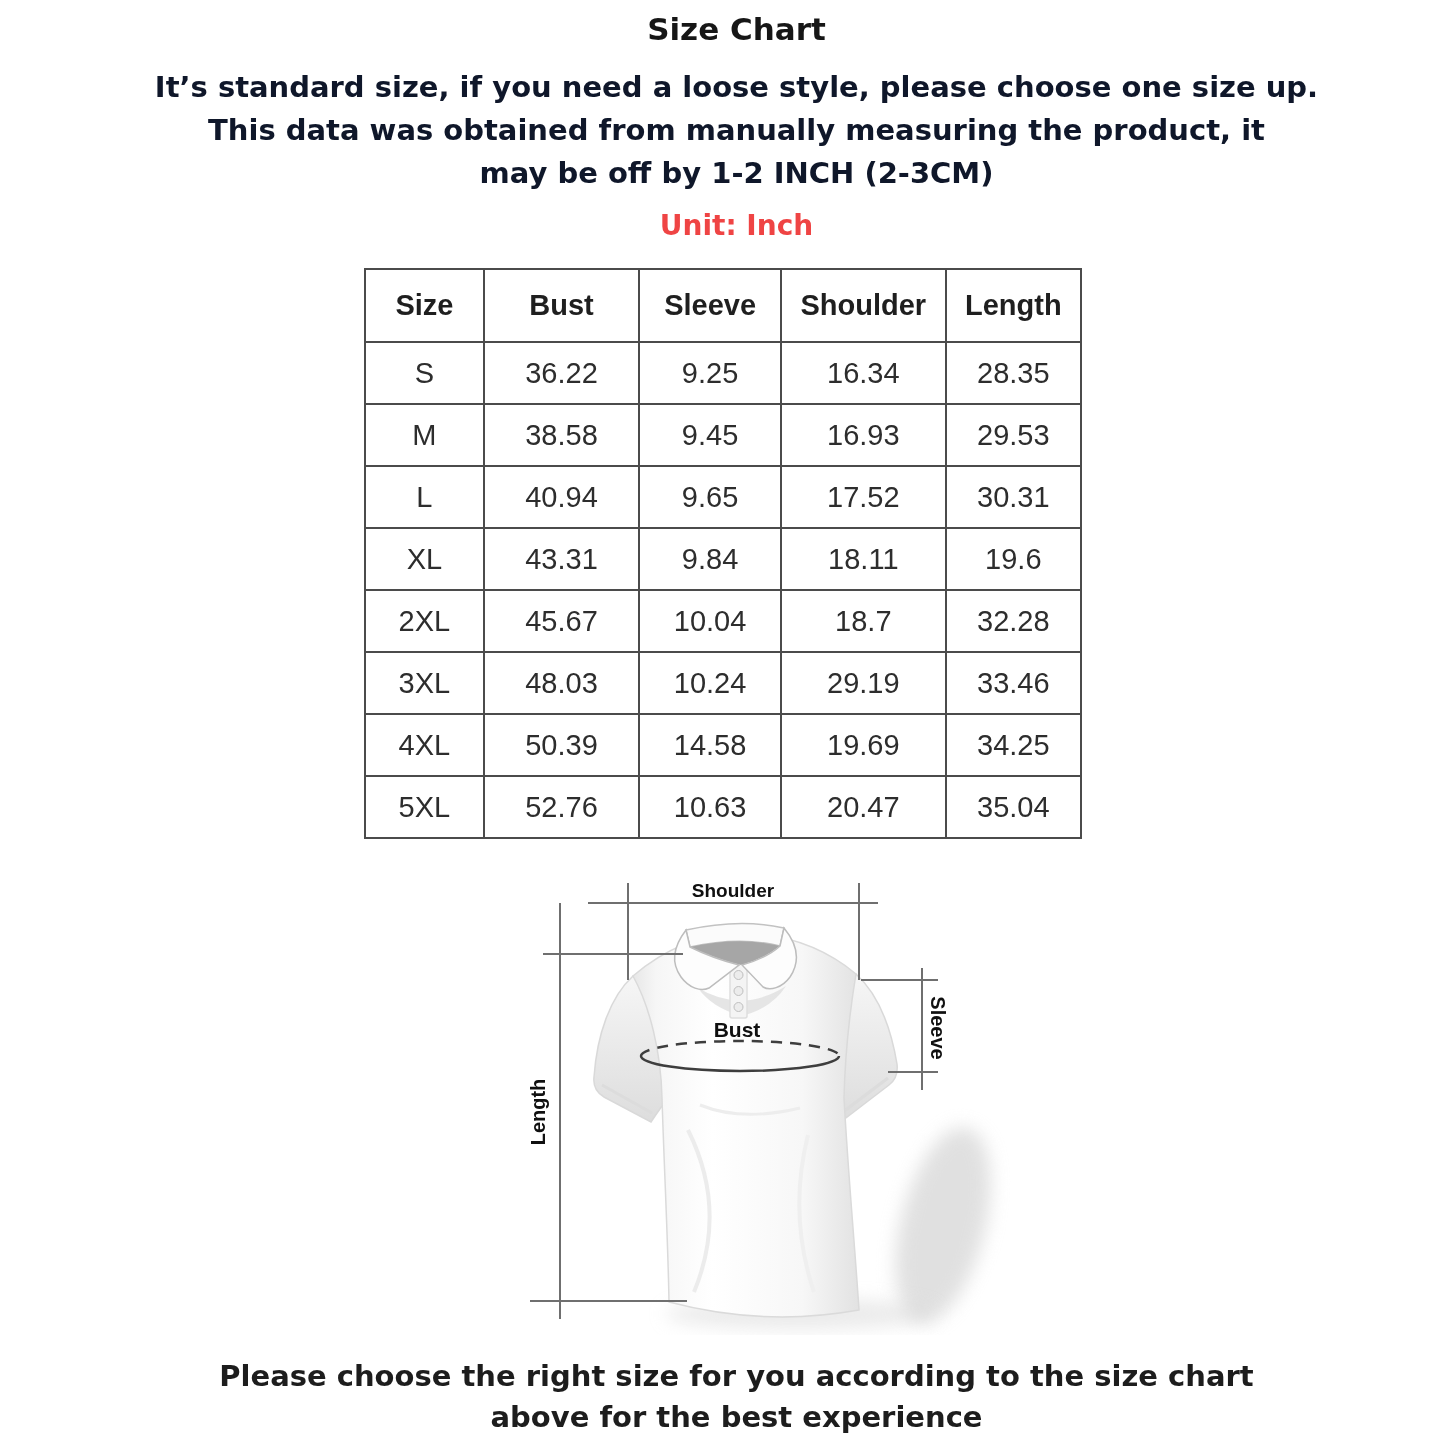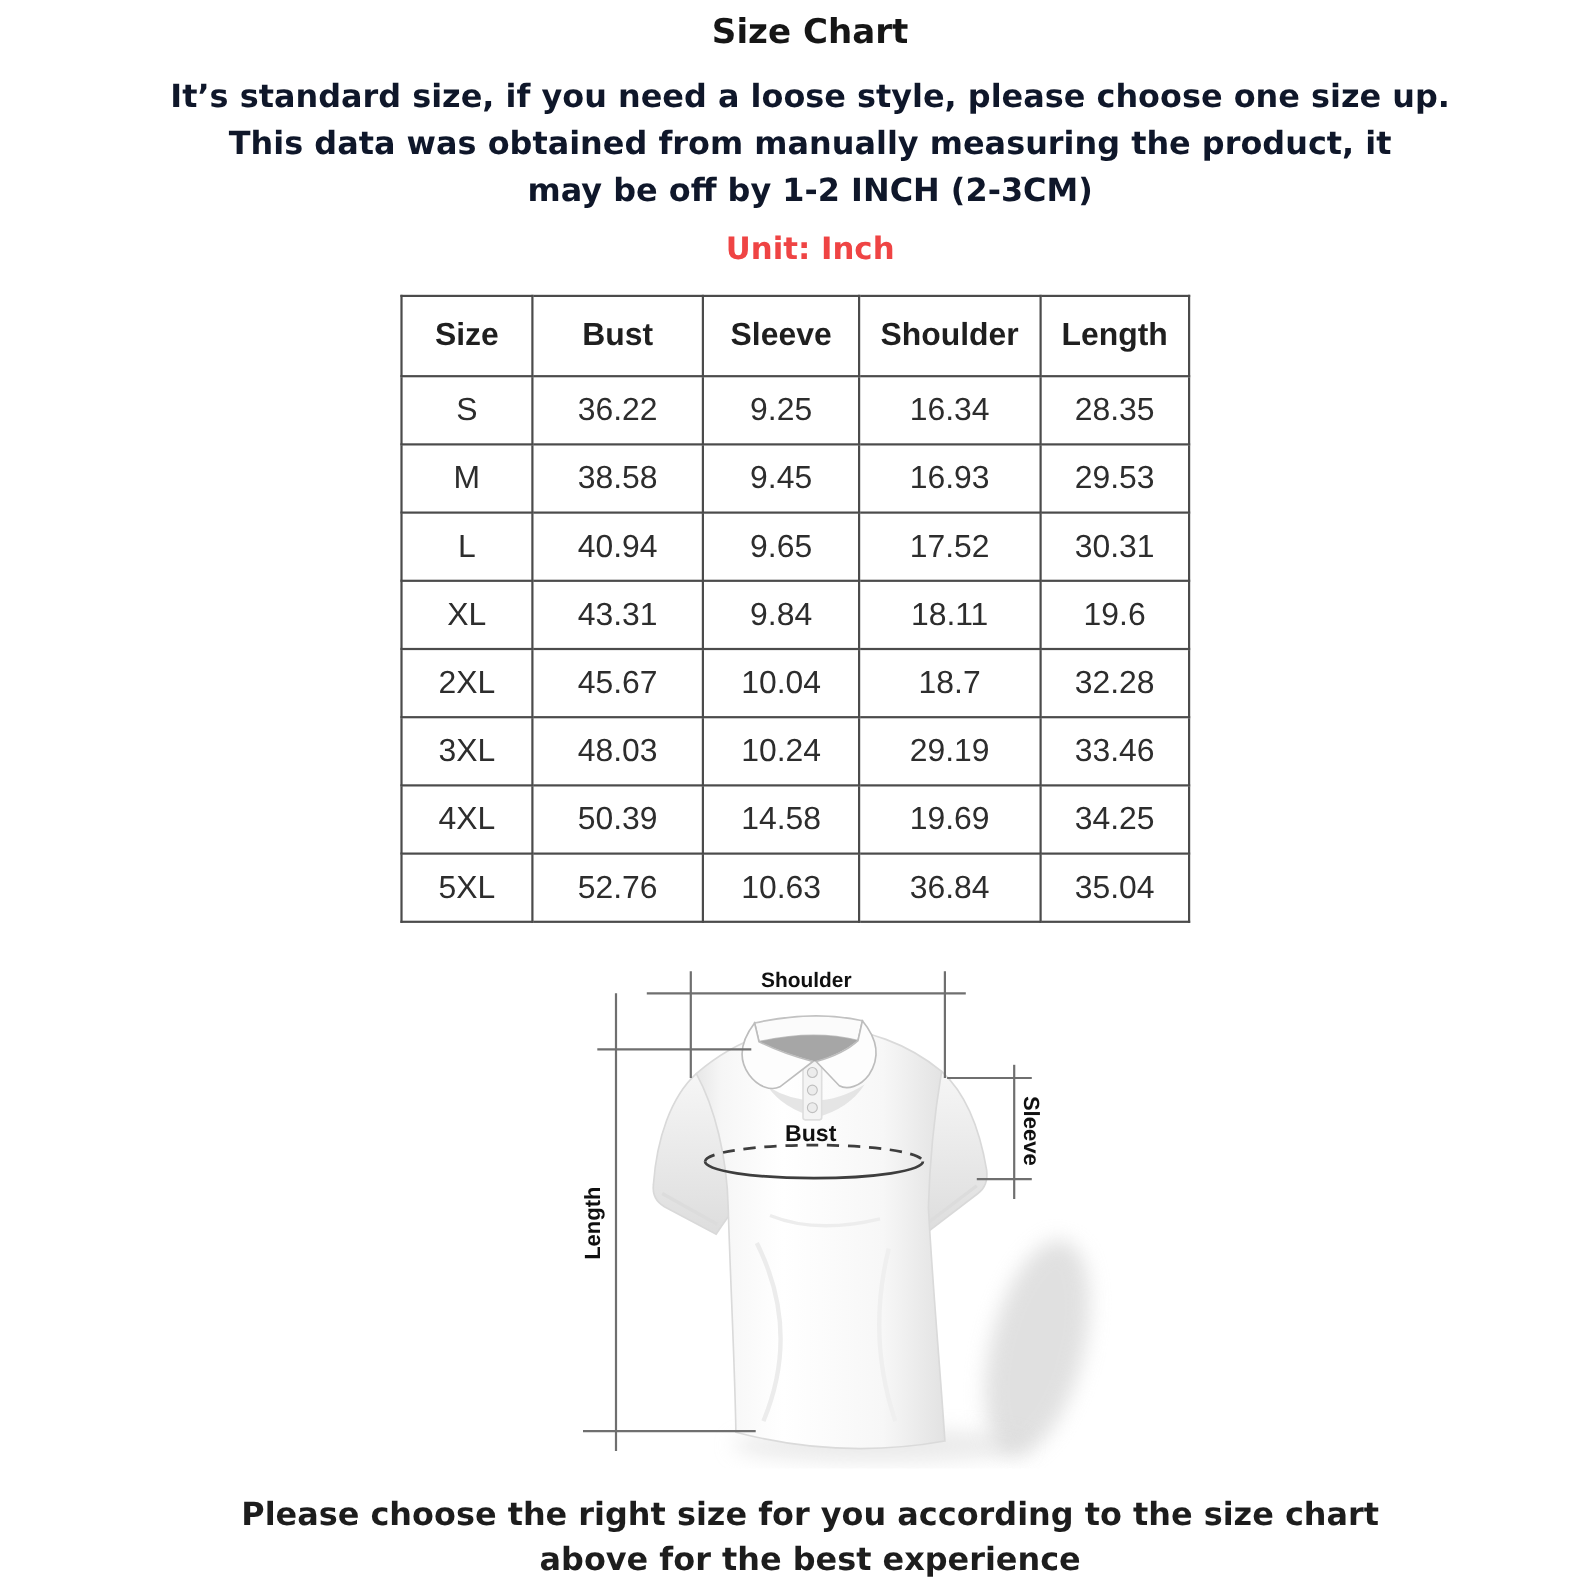--- a/index.html
+++ b/index.html
@@ -118,21 +118,21 @@
           <td>4XL</td>
           <td>50.39</td>
           <td>14.58</td>
           <td>19.69</td>
           <td>34.25</td>
         </tr>
         <tr>
           <td>5XL</td>
           <td>52.76</td>
           <td>10.63</td>
-          <td>36.84</td>
+          <td>20.47</td>
           <td>35.04</td>
         </tr>
       </tbody>
   </table>
 
   <svg class="diagram" width="560" height="465" viewBox="500 870 560 465" xmlns="http://www.w3.org/2000/svg">
     <defs>
       <linearGradient id="bodyG" x1="0" y1="0" x2="1" y2="0">
         <stop offset="0" stop-color="#e7e7e7"></stop>
         <stop offset="0.10" stop-color="#f6f6f6"></stop>

